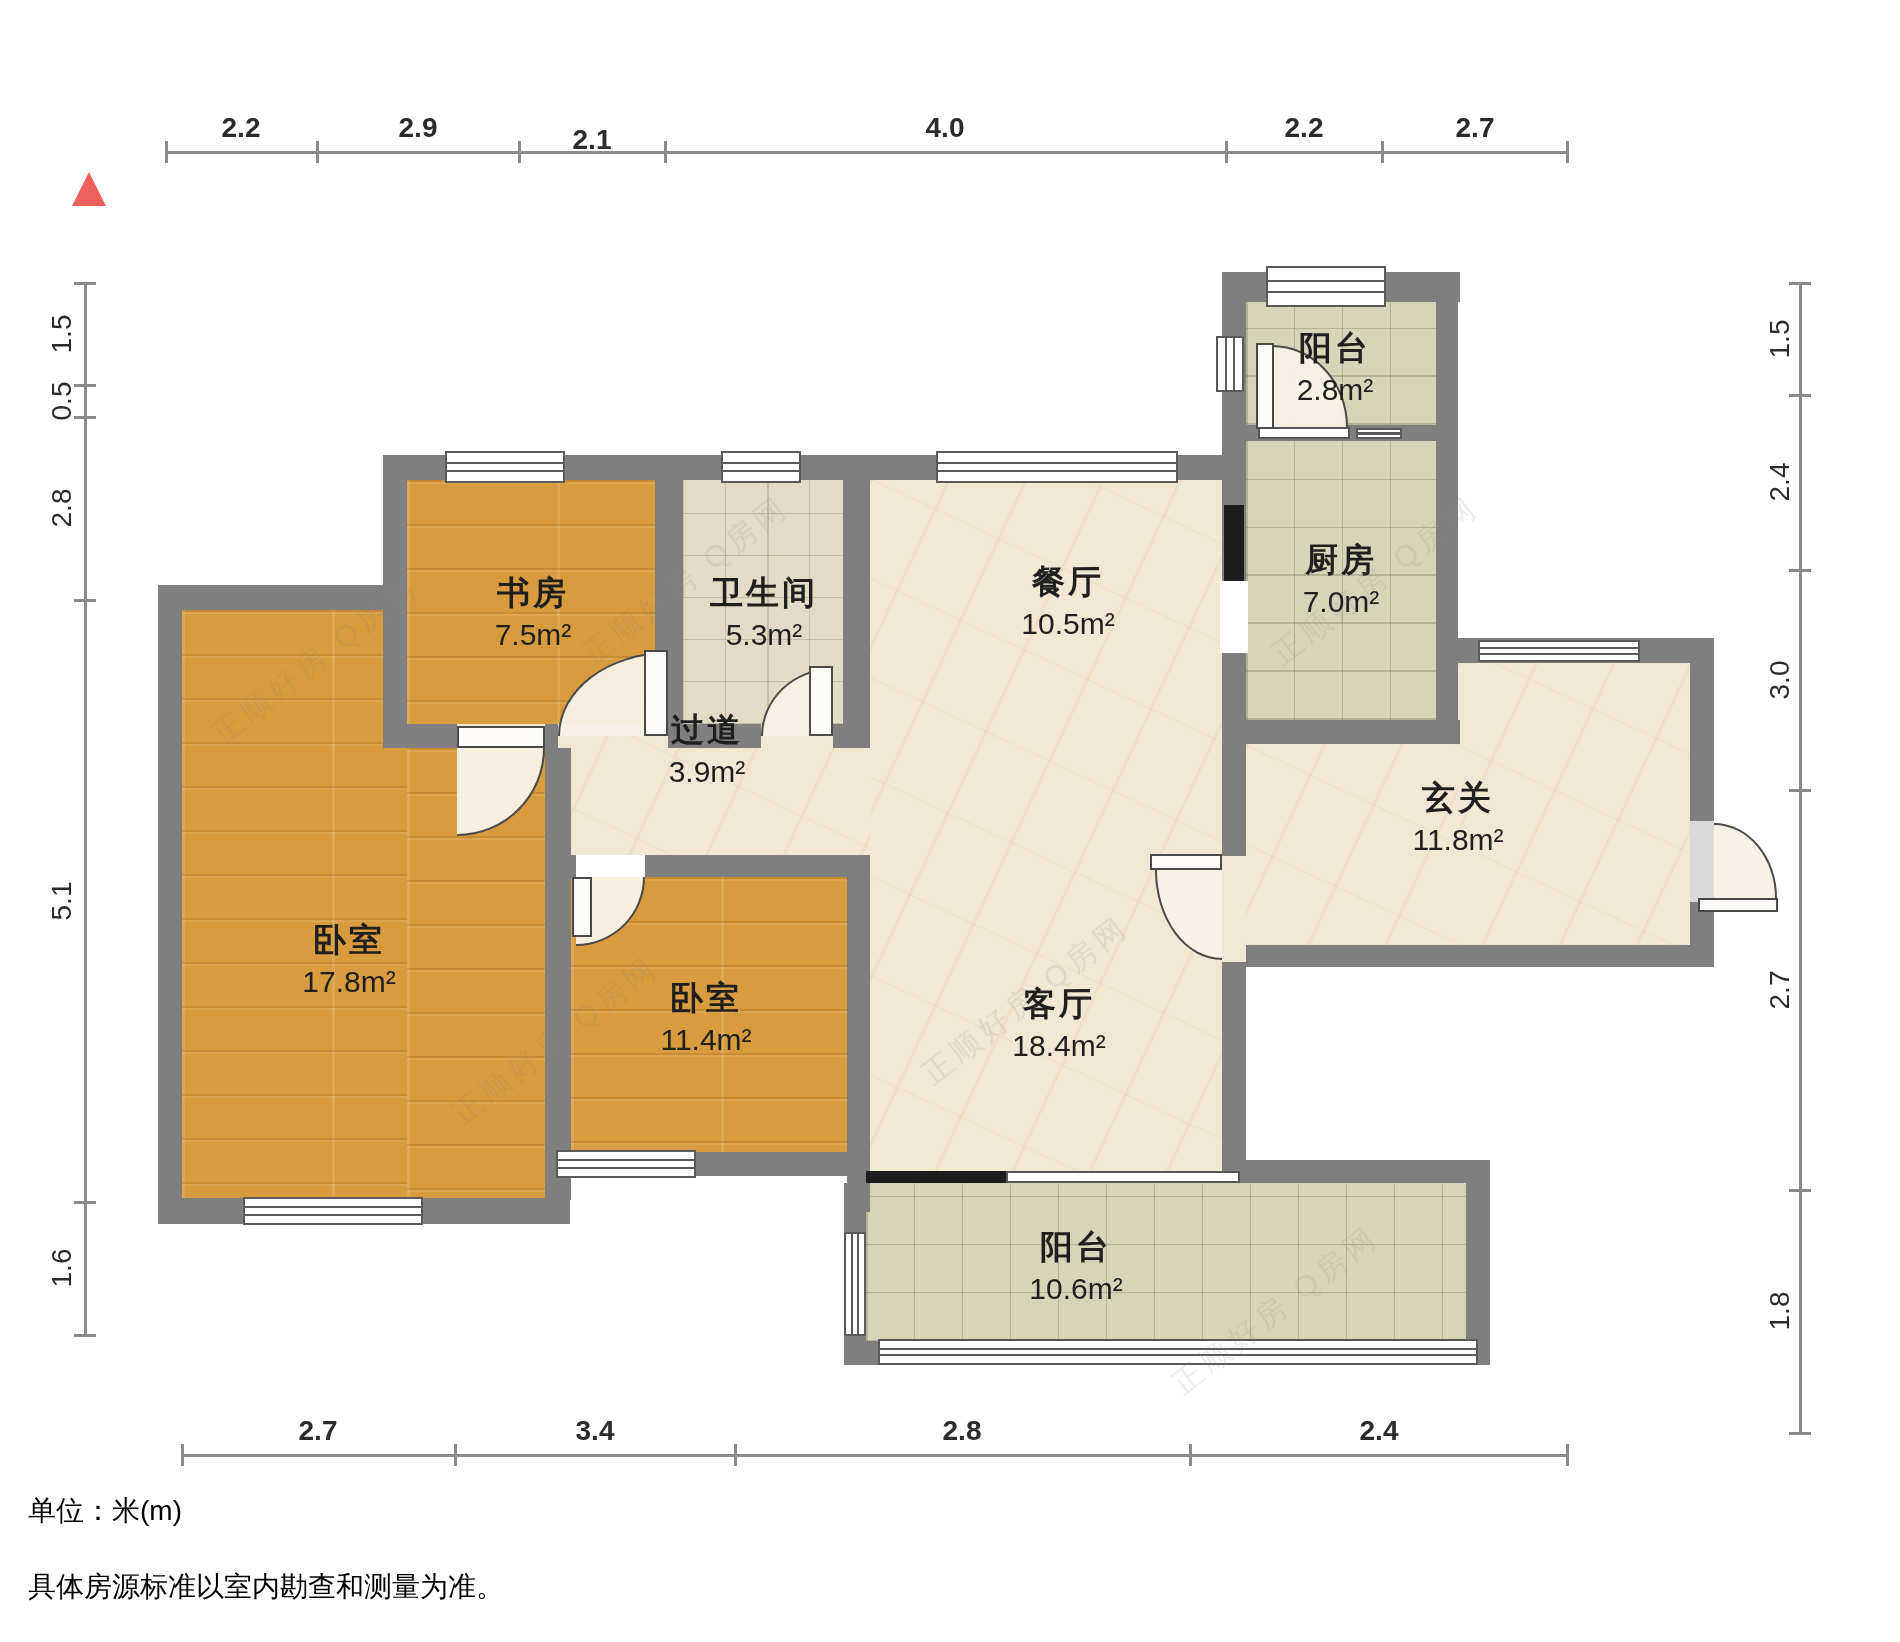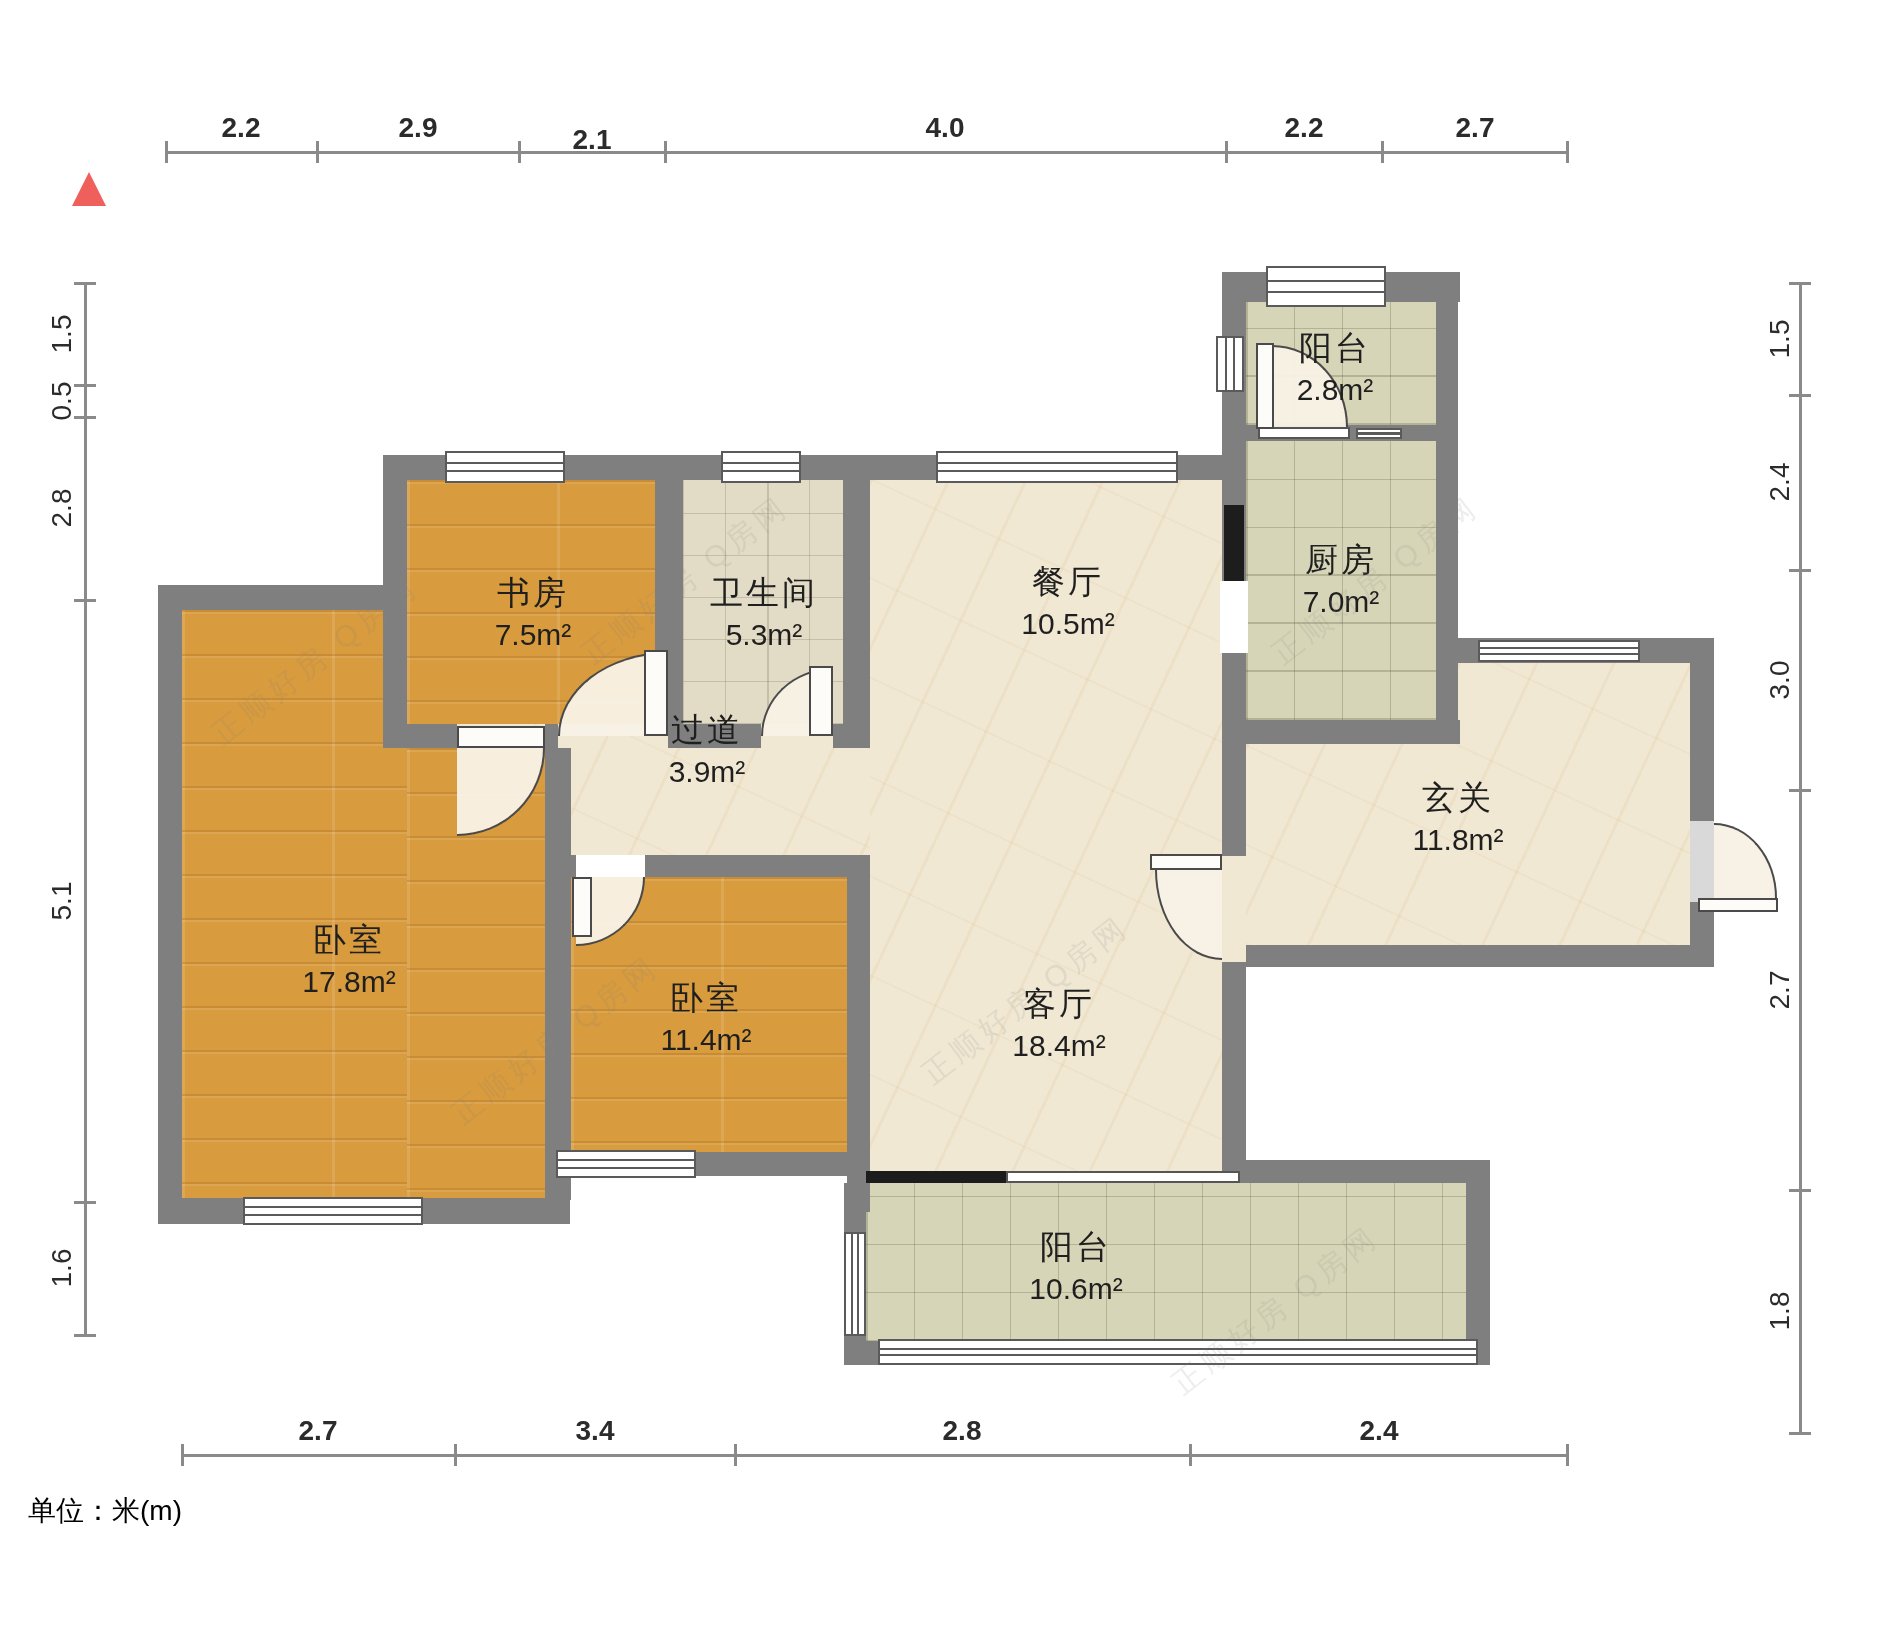--- a/index.html
+++ b/index.html
@@ -26,21 +26,21 @@
          background-size:2px 100%;background-repeat:no-repeat;background-position:33% 0,66% 0;}
   .leaf{position:absolute;box-sizing:border-box;background:#fdfcf8;border:2px solid #4a4a4a;}
   .wedge{position:absolute;box-sizing:border-box;background:rgba(248,241,229,.96);}
   .flue{position:absolute;background:#1d1d1d;}
   .thresh-b{position:absolute;background:#1c1c1c;}
   .thresh-w{position:absolute;background:#ffffff;border:2px solid #555;box-sizing:border-box;}
   .opening{position:absolute;}
   
   .room-label{position:absolute;transform:translate(-50%,-50%);text-align:center;color:#1f1f1f;
               line-height:1.3;white-space:nowrap;z-index:30;}
-  .rname{font-size:33px;letter-spacing:3px;}
+  .rname{font-size:33px;letter-spacing:3px;font-weight:bold;}
   .rarea{font-size:30px;}
   
   .dline{position:absolute;background:#8a8a8a;}
   .dtick{position:absolute;background:#8a8a8a;}
   .dlab{position:absolute;font-size:28px;color:#2b2b2b;transform:translate(-50%,-50%);white-space:nowrap;z-index:25;font-weight:bold;}
   .dlab-v{position:absolute;font-size:28px;color:#2b2b2b;transform:translate(-50%,-50%) rotate(-90deg);white-space:nowrap;z-index:25;}
   
   .note{position:absolute;font-size:28px;color:#000;white-space:nowrap;z-index:30;}
   
   .north{position:absolute;width:0;height:0;border-left:17px solid transparent;border-right:17px solid transparent;
@@ -232,20 +232,21 @@
   <div class="dtick" style="left:454px;top:1444px;width:3px;height:22px;"></div>
   <div class="dtick" style="left:734px;top:1444px;width:3px;height:22px;"></div>
   <div class="dtick" style="left:1189px;top:1444px;width:3px;height:22px;"></div>
   <div class="dtick" style="left:1566px;top:1444px;width:3px;height:22px;"></div>
   <div class="dlab" style="left:318px;top:1431px;">2.7</div>
   <div class="dlab" style="left:595px;top:1431px;">3.4</div>
   <div class="dlab" style="left:962px;top:1431px;">2.8</div>
   <div class="dlab" style="left:1379px;top:1431px;">2.4</div>
 
   <div class="note" style="left:28px;top:1492px;">单位：米(m)</div>
+  <div class="note" style="left:28px;top:1568px;">具体房源标准以室内勘查和测量为准。</div>
 
   <div class="wm" style="left:190px;top:640px;">正顺好房 Q房网</div>
   <div class="wm" style="left:430px;top:1020px;">正顺好房 Q房网</div>
   <div class="wm" style="left:560px;top:560px;">正顺好房 Q房网</div>
   <div class="wm" style="left:900px;top:980px;">正顺好房 Q房网</div>
   <div class="wm" style="left:1250px;top:560px;">正顺好房 Q房网</div>
   <div class="wm" style="left:1150px;top:1290px;">正顺好房 Q房网</div>
 
 </div>
 

